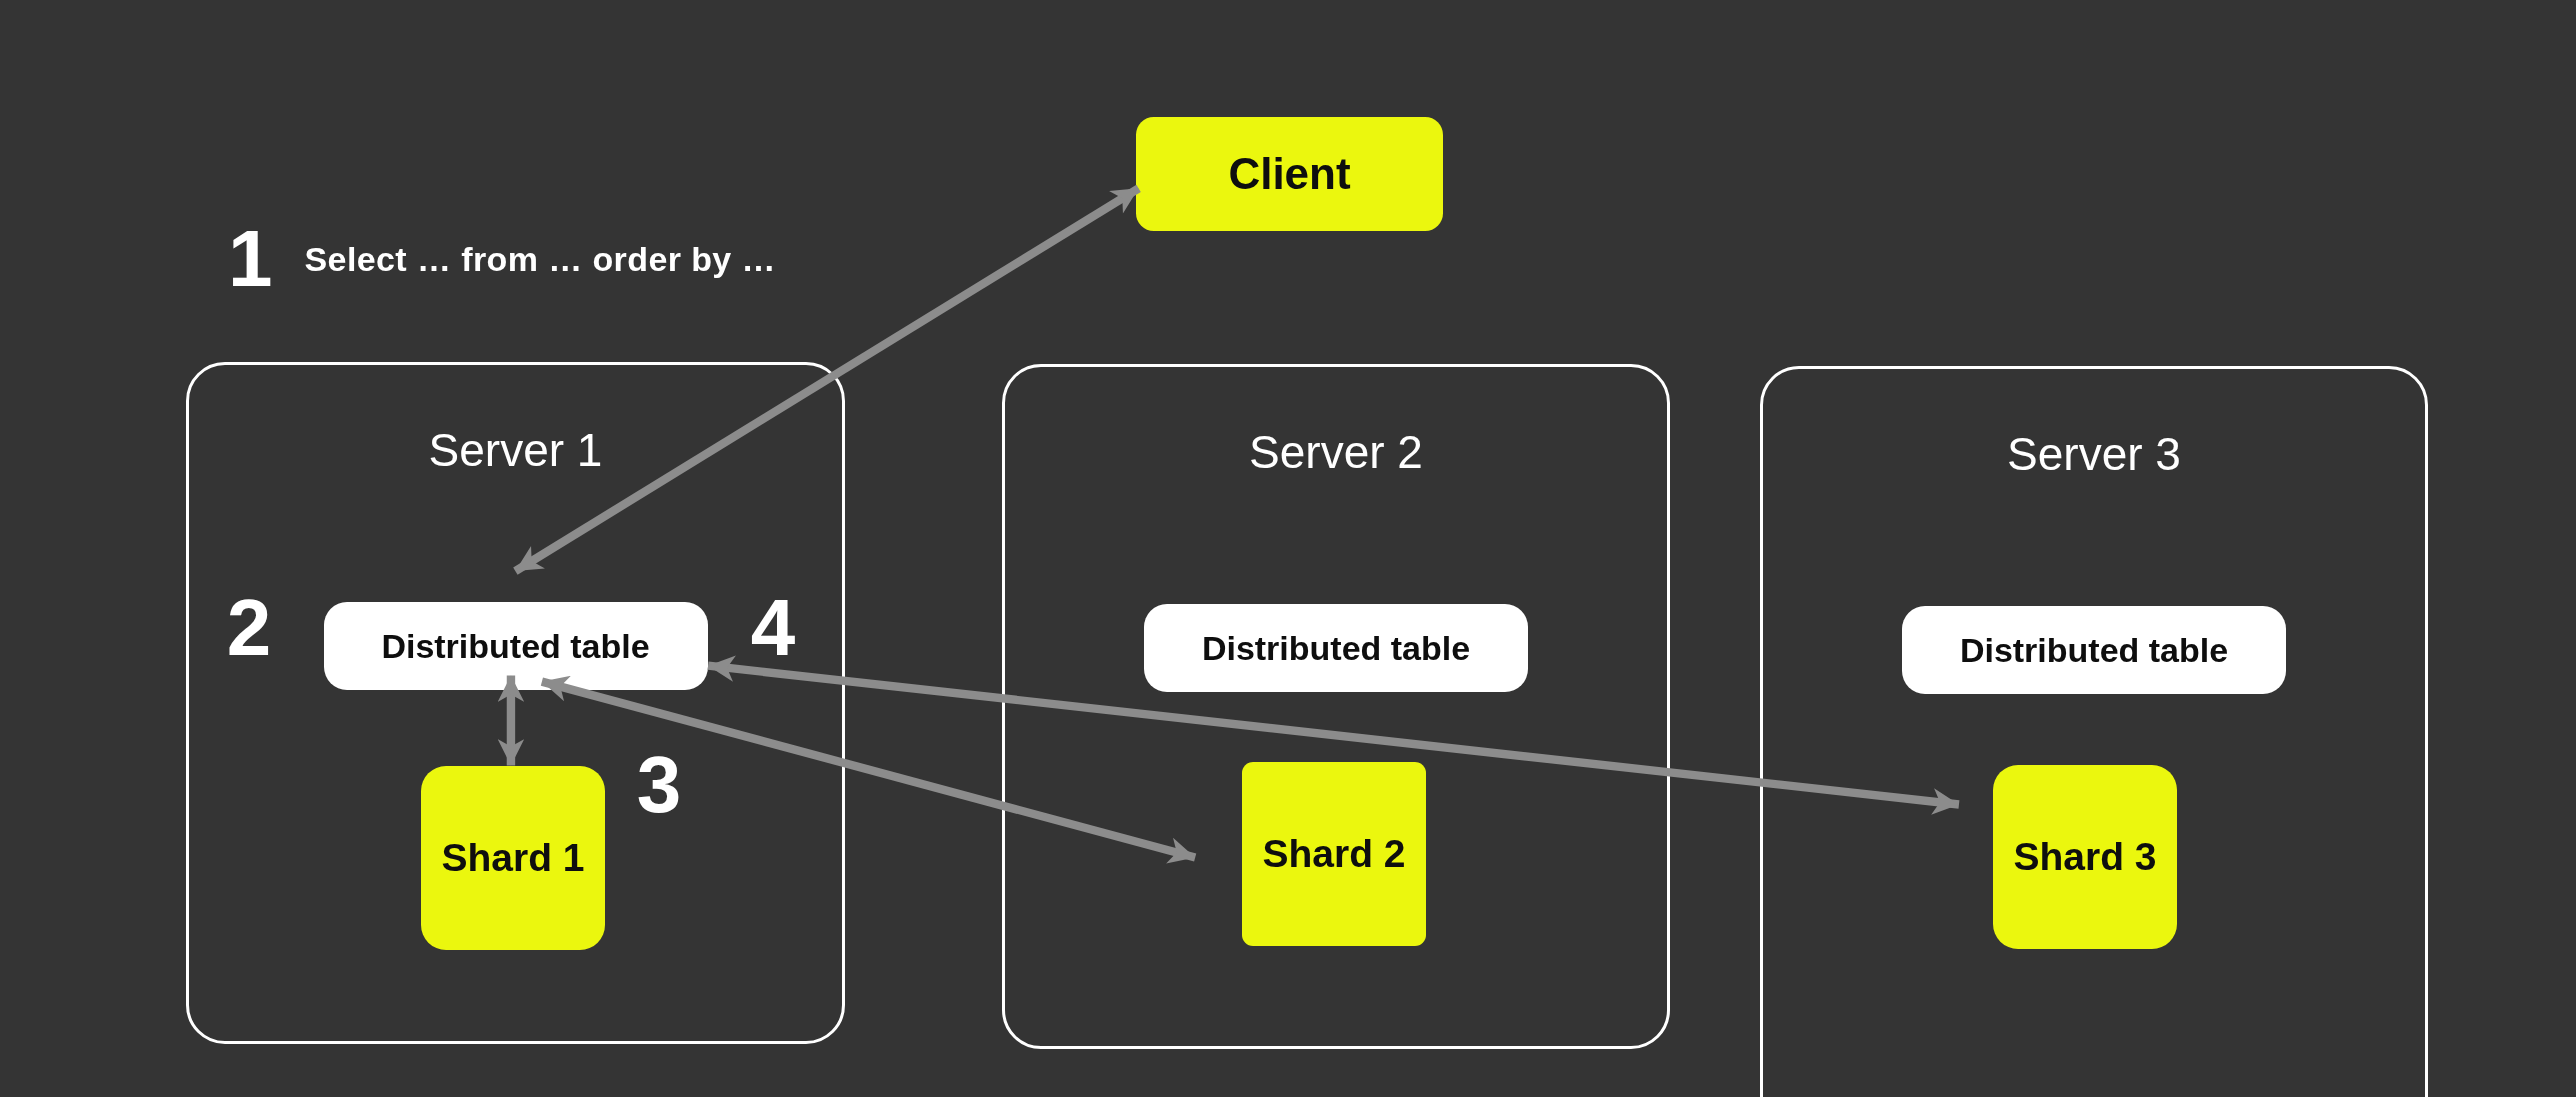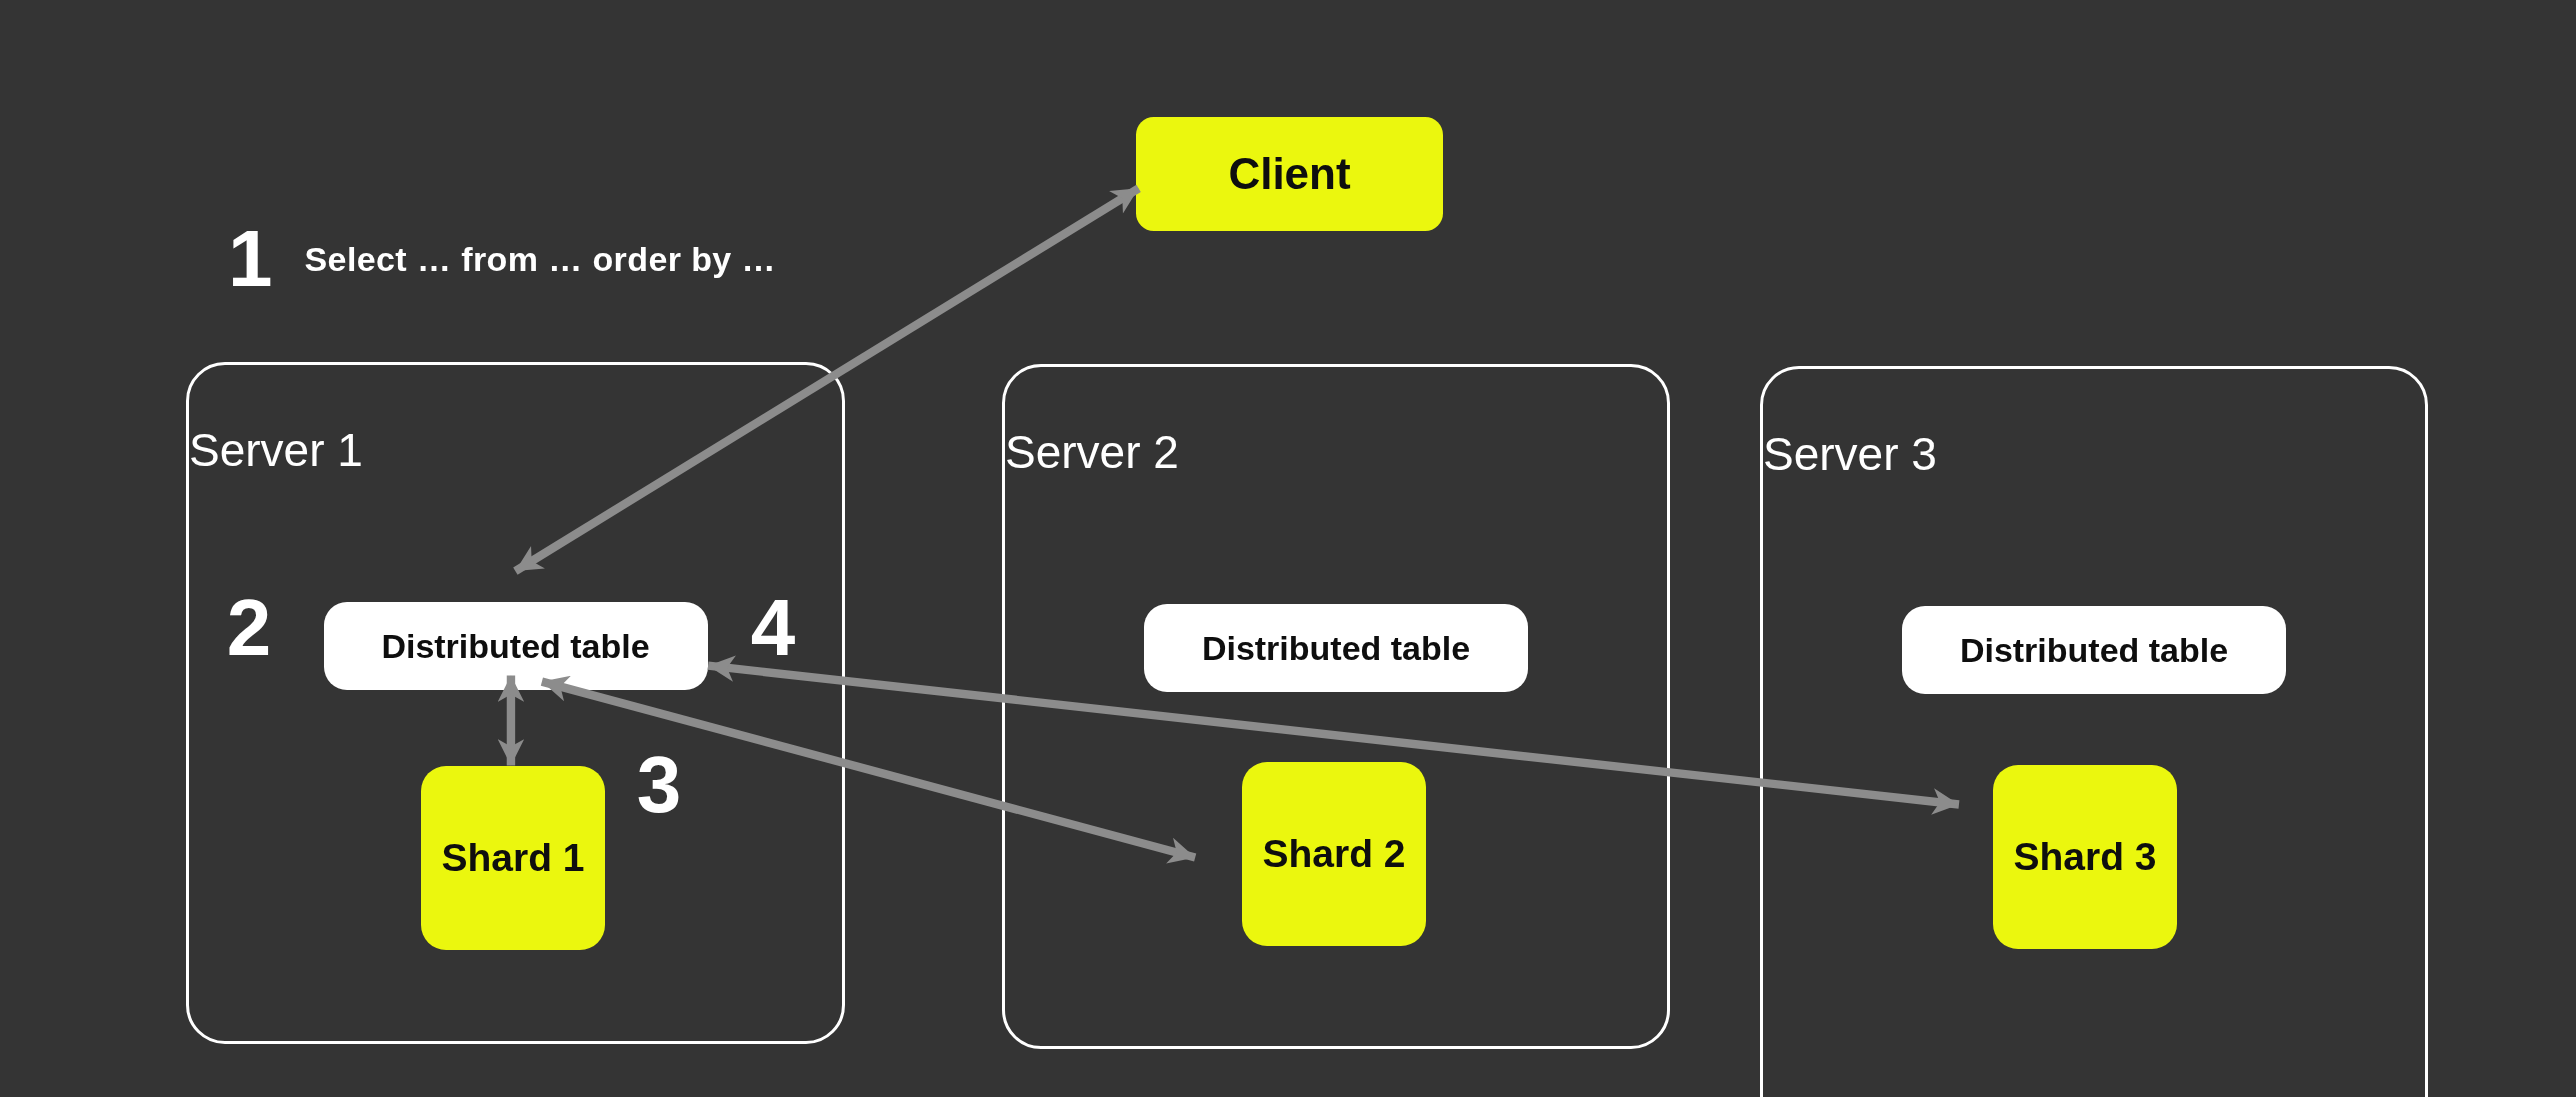--- a/index.html
+++ b/index.html
@@ -55,41 +55,41 @@
   .step-3{left:659px;top:785px;}
   
   .server{
     position:absolute;border:3.5px solid var(--surface-white);border-radius:39px;
     z-index:1;
   }
   .server-1{left:186px;top:362px;width:659px;height:682px;}
   .server-2{left:1002px;top:364px;width:668px;height:685px;}
   .server-3{left:1760px;top:366px;width:668px;height:802px;}
   .server-title{
-    position:absolute;top:58px;left:0;right:0;text-align:left;
+    position:absolute;top:58px;left:0;right:0;text-align:center;
     font-size:46px;font-weight:500;color:var(--text-light);
   }
   .dtable{
     position:absolute;left:50%;transform:translateX(-50%);
     top:217px;width:384px;height:88px;
     background:var(--surface-white);border-radius:23px;
     display:flex;align-items:center;justify-content:center;
     font-size:34px;font-weight:700;color:var(--text-dark);
     white-space:nowrap;
     margin-top:20px;
   }
   .shard{
     position:absolute;width:184px;height:184px;
     background:var(--accent-yellow);border-radius:25px;
     display:flex;align-items:center;justify-content:center;
     font-size:39px;font-weight:700;color:var(--text-dark);
     white-space:nowrap;
   }
   .server-1 .shard{left:232px;top:401px;}
-  .server-2 .shard{left:237px;top:395px;}
+  .server-2 .shard{left:237px;top:395px;border-radius:11px;}
   .server-3 .shard{left:230px;top:396px;}
 </style>
 </head>
 <body>
 
 <div class="canvas">
 
   <svg class="arrows" width="2576" height="1098" viewBox="0 0 2914 1242">
     <defs>
       <marker id="ah" viewBox="0 0 10 10" refX="10" refY="5" markerWidth="34" markerHeight="30" orient="auto-start-reverse" markerUnits="userSpaceOnUse">

